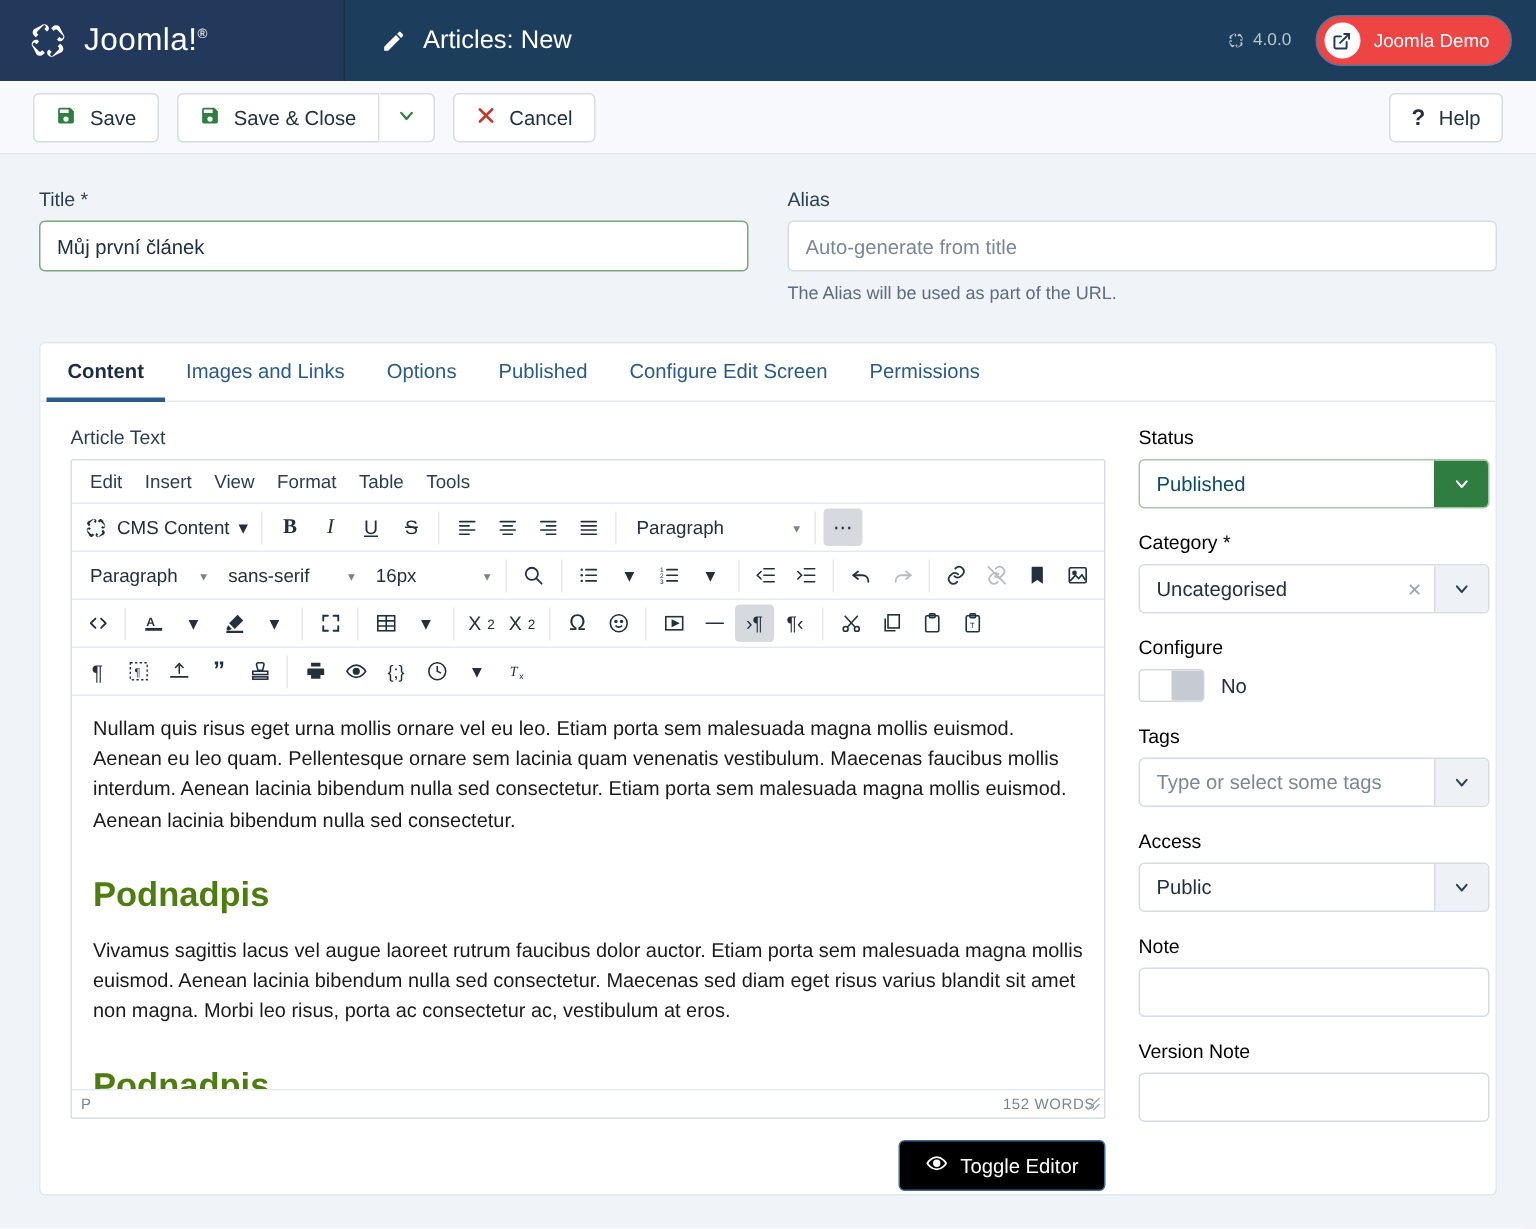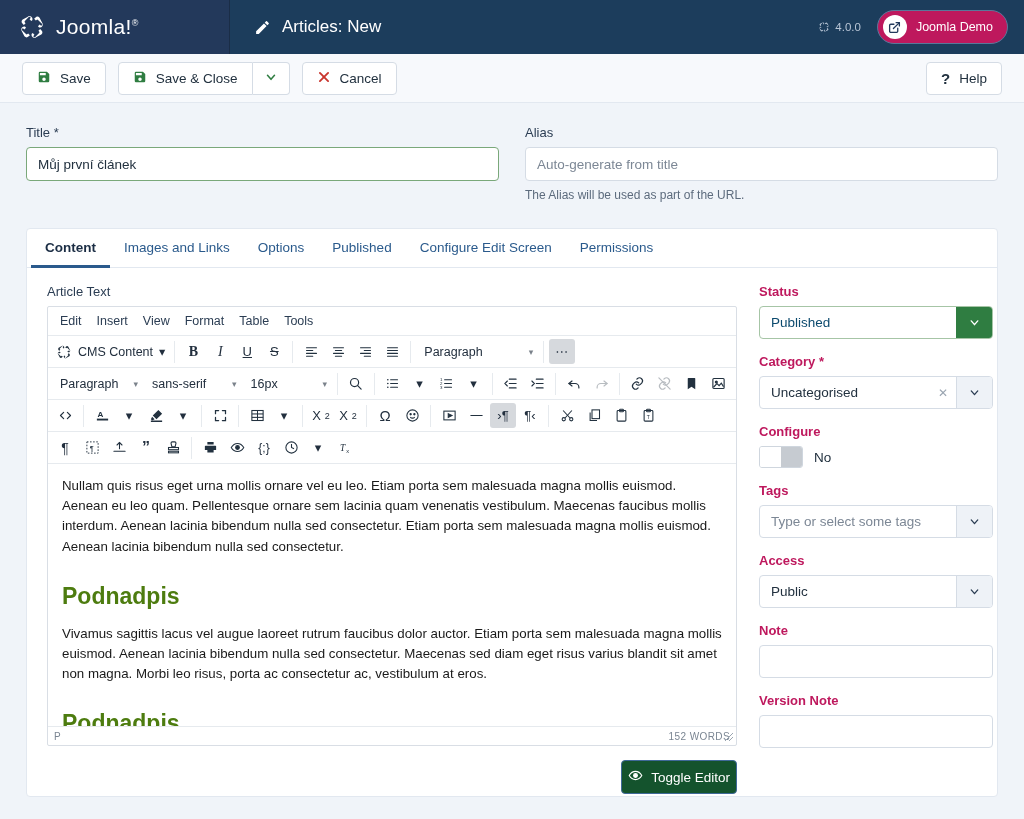--- a/index.html
+++ b/index.html
@@ -22,21 +22,21 @@
   .brand-text { color:#fff; font-size:21px; letter-spacing:.3px; font-weight:400; }
   .brand-text sup { font-size:9px; vertical-align:super; }
   .header-title { display:flex; align-items:center; gap:11px; padding-left:24px; flex:1; }
   .header-title .pencil { width:17px; height:17px; }
   .header-title-text { color:#fff; font-size:17px; }
   .header-right { display:flex; align-items:center; gap:16px; padding-right:16px; }
   .version { color:#b9c6d6; font-size:11.5px; display:flex; align-items:center; gap:5px; }
   .version svg { width:12px; height:12px; }
   .demo-pill {
     display:flex; align-items:center; gap:9px;
-    background:#be185d; border:1px solid #5a779a; border-radius:17px;
+    background:#ef4444; border:1px solid #5a779a; border-radius:17px;
     padding:4px 14px 4px 5px; color:#fff; font-size:12.5px; cursor:pointer;
   }
   .demo-pill .circle {
     width:24px; height:24px; border-radius:50%; background:#fff;
     display:flex; align-items:center; justify-content:center;
   }
   .demo-pill .circle svg { width:13px; height:13px; }
 
   
   .toolbar {
@@ -126,28 +126,28 @@
   .ed-status {
     display:flex; align-items:center; justify-content:space-between;
     border-top:1px solid #e6eaee; height:19px; padding:0 6px;
     font-size:10px; color:#7a8592; letter-spacing:.4px; position:relative;
   }
   .resize-grip { position:absolute; right:2px; bottom:1px; }
 
   .toggle-row { display:flex; justify-content:flex-end; margin-top:14px; }
   .toggle-editor-btn {
     display:inline-flex; align-items:center; gap:8px;
-    background:#14532d; color:#fff; border:1px solid #3f6999; border-radius:4px;
-    height:34px; padding:0 6px; font-size:13.5px; cursor:pointer;
+    background:#000000; color:#fff; border:1px solid #3f6999; border-radius:4px;
+    height:34px; padding:0 17px; font-size:13.5px; cursor:pointer;
   }
   .toggle-editor-btn svg { width:15px; height:15px; }
 
   
   .side-field { margin-bottom:15px; }
-  .side-label { font-size:13px; color:#be185d; margin-bottom:7px; display:block;font-weight:bold; }
+  .side-label { font-size:13px; color:#000000; margin-bottom:7px; display:block; }
   .select-box {
     display:flex; align-items:stretch; height:33px;
     border:1px solid #d5dce5; border-radius:4px; background:#fff; overflow:hidden;
   }
   .select-box .val {
     flex:1; display:flex; align-items:center; padding:0 11px; font-size:13.5px;
   }
   .select-box .caret {
     width:36px; display:flex; align-items:center; justify-content:center;
     border-left:1px solid #d5dce5; background:#eef2f7;

